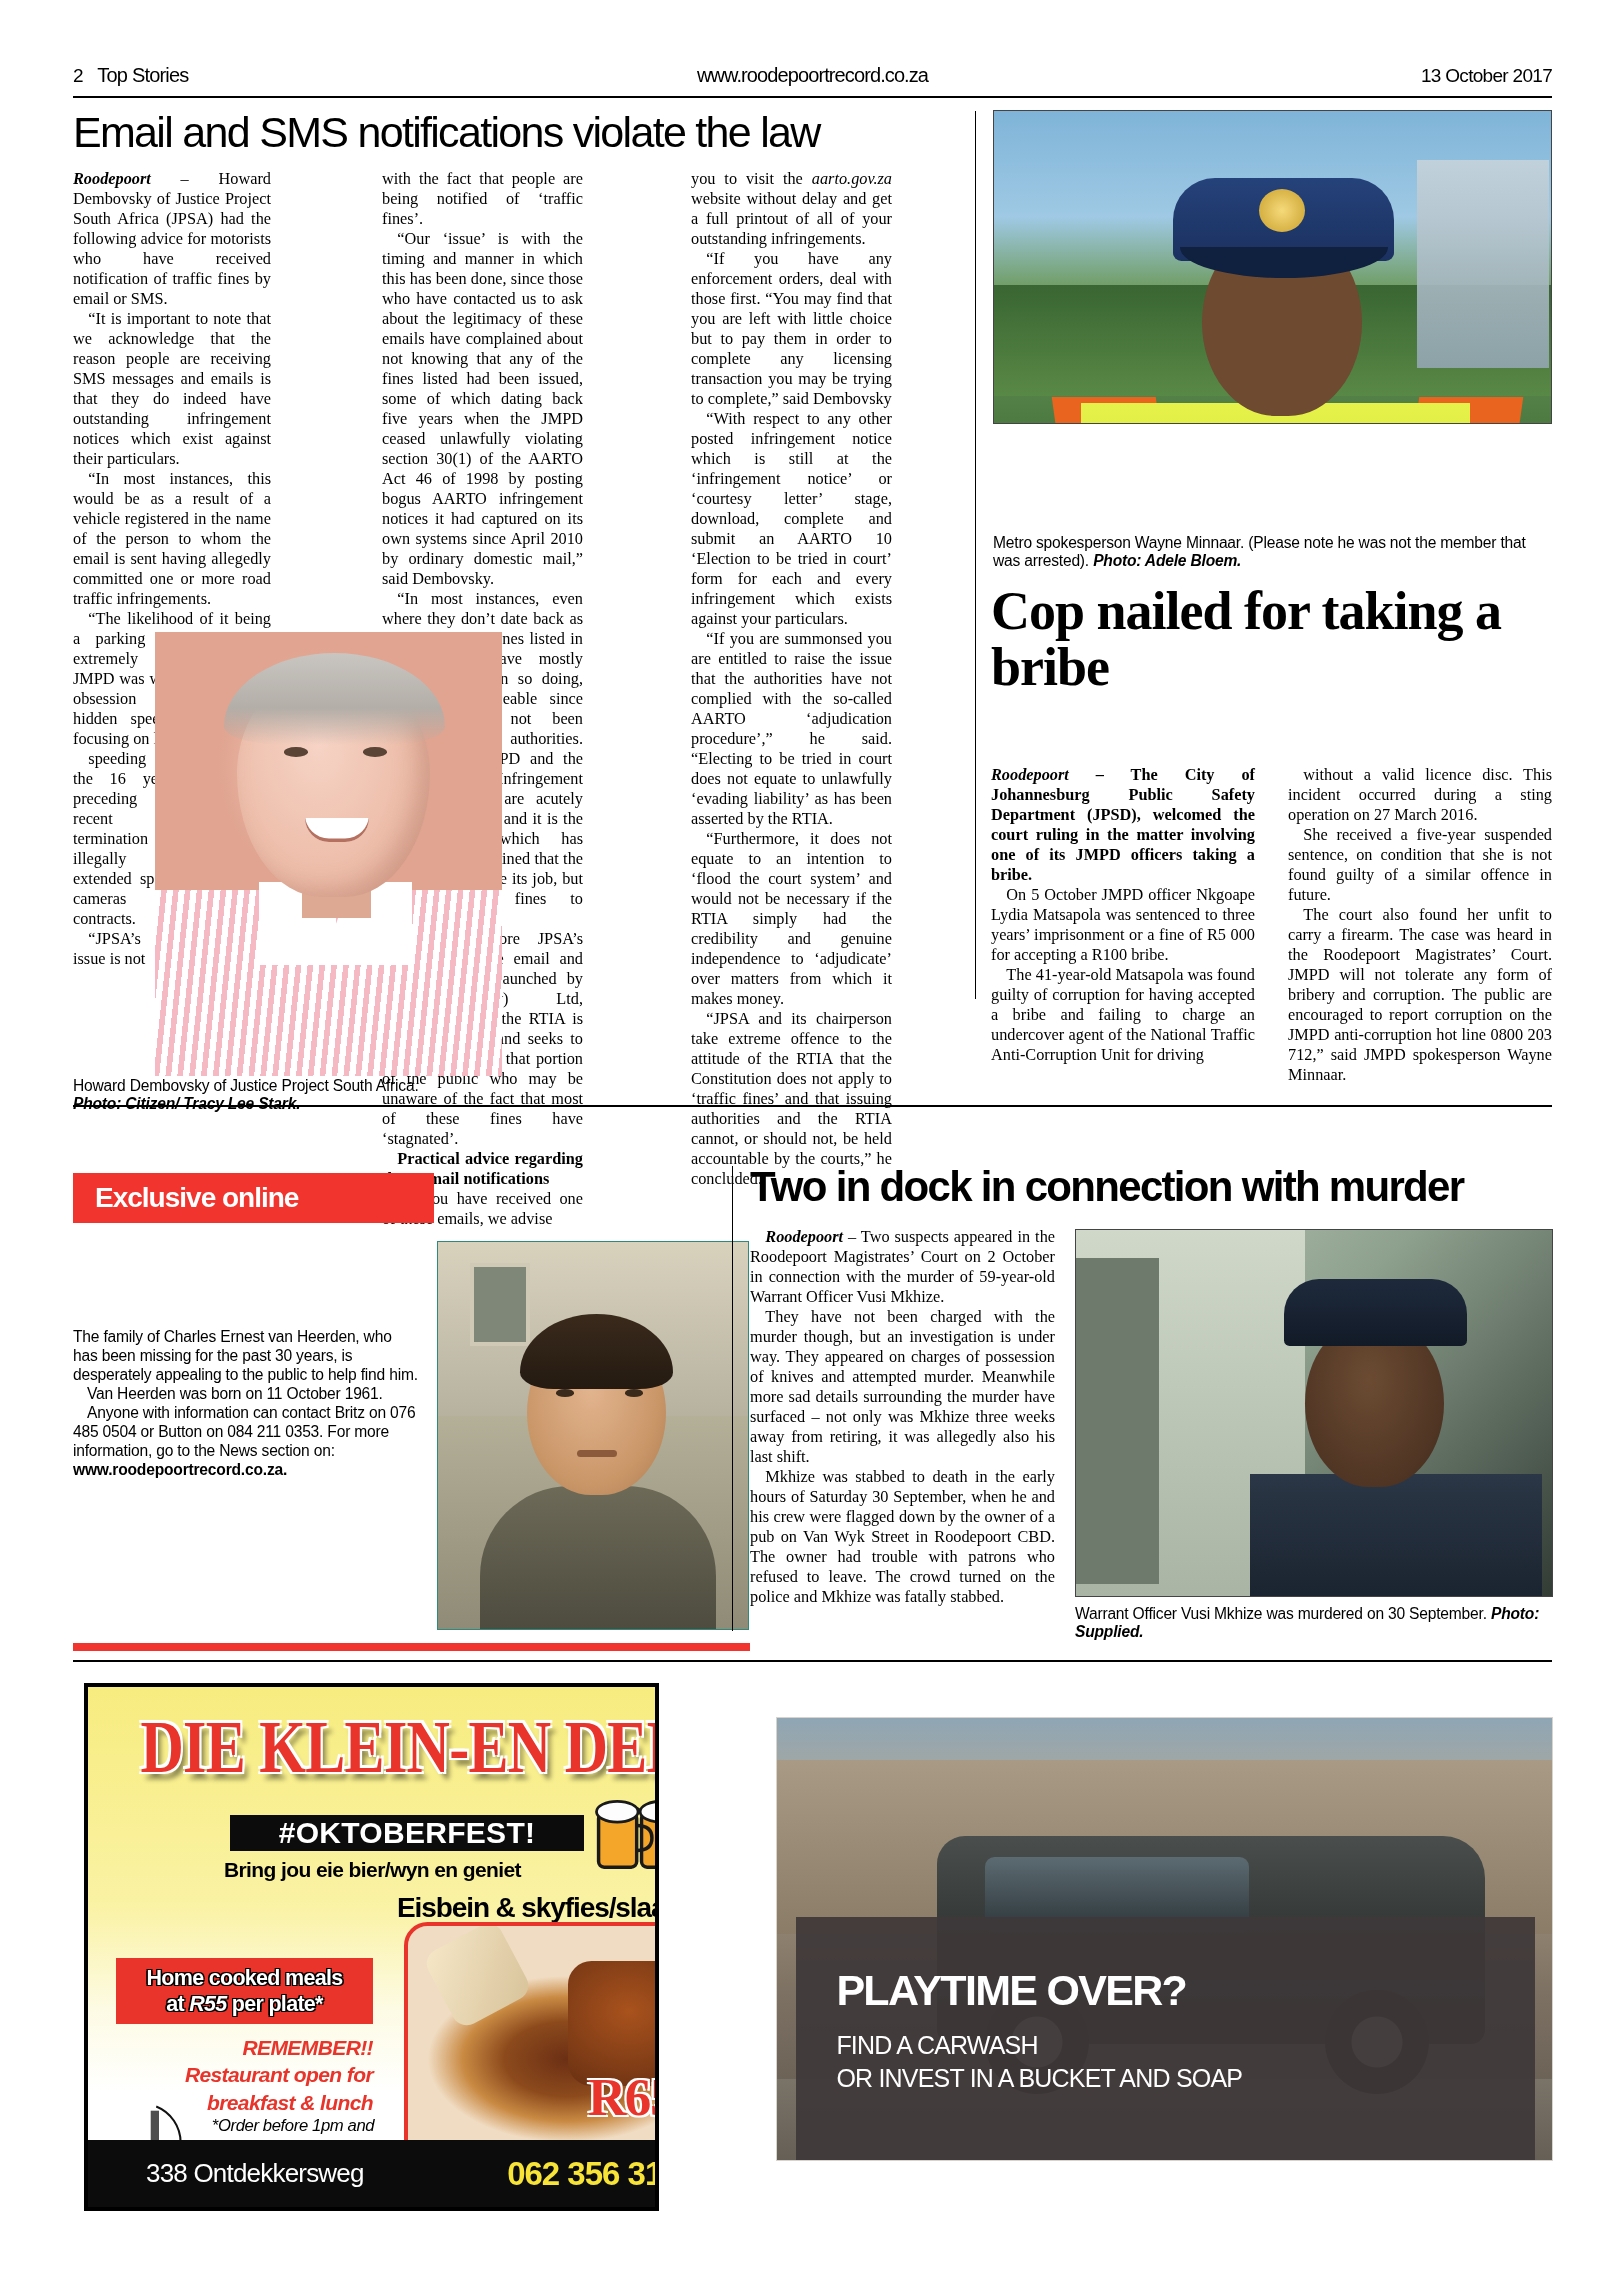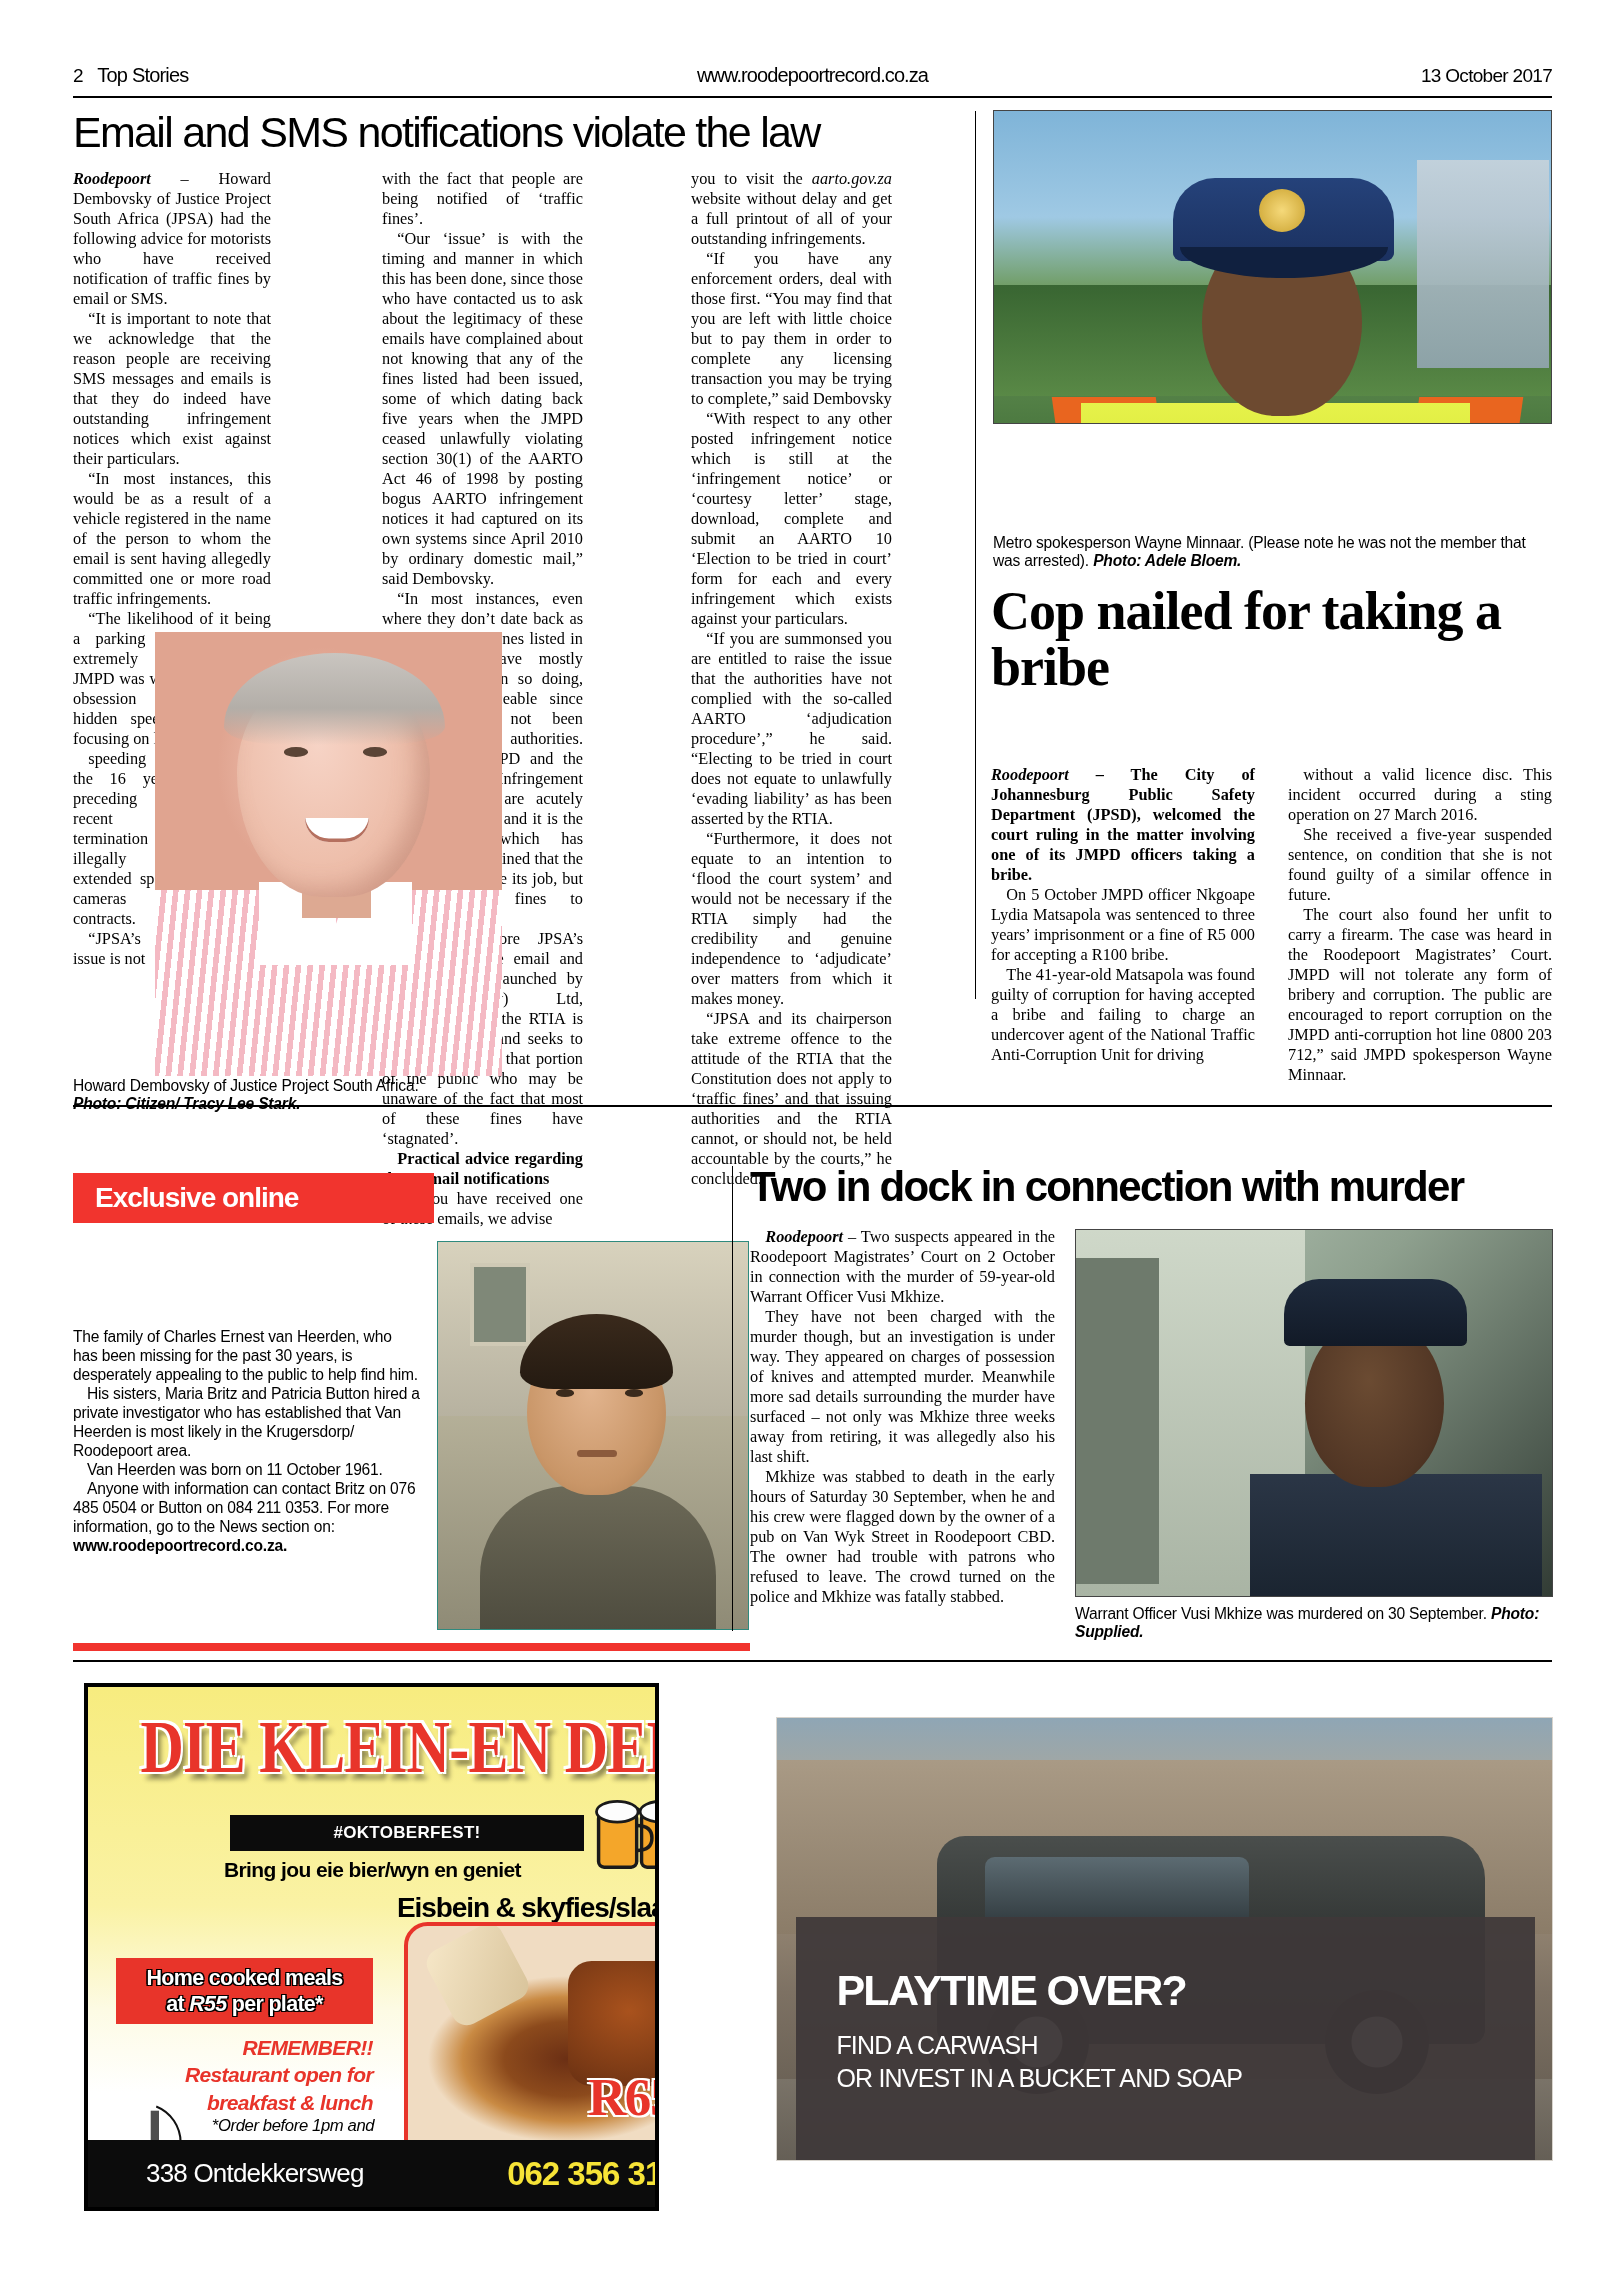--- a/index.html
+++ b/index.html
@@ -240,21 +240,21 @@
     font-size:60px; letter-spacing:-0.7px; color:#e8342a;
     text-shadow: -2.1px -2.1px 0 #fff, 2.1px -2.1px 0 #fff, -2.1px 2.1px 0 #fff, 2.1px 2.1px 0 #fff,
                  4.9px 5.6px 4.9px rgba(0,0,0,.45);
     transform:scaleY(1.25); transform-origin:top center;
   }
   .deli-okto {
     position:absolute; left:142px; top:128px; width:354px; height:36px;
     background:#0c0c0c; display:flex; align-items:center; justify-content:center;
   }
   .deli-okto span { color:#fff; font-family:"Liberation Sans", sans-serif;
-                    font-weight:700; font-size:17px; letter-spacing:0.3px; }
+                    font-weight:700; font-size:30px; letter-spacing:0.3px; }
   .deli-bring {
     position:absolute; left:0; top:171px; width:569px; text-align:center;
     font-family:"Liberation Sans", sans-serif; font-weight:700;
     font-size:21px; letter-spacing:-0.6px;
   }
   .deli-beers { position:absolute; left:498px; top:97px; width:118px; height:97px; }
   .deli-eisbein {
     position:absolute; left:309px; top:205px; width:361px;
     font-family:"Liberation Sans", sans-serif; font-weight:700;
     font-size:28px; letter-spacing:-1.1px; white-space:nowrap;
@@ -441,21 +441,20 @@
     <p>The court also found her unfit to carry a firearm. The case was heard in the Roodepoort Magistrates’ Court. JMPD will not tolerate any form of bribery and corruption. The public are encouraged to report corruption on the JMPD anti-corruption hot line 0800 203 712,” said JMPD spokesperson Wayne Minnaar.</p>
   </div>
 
   <div class="thin-rule" style="left:73px; top:1105px; width:1479px;"></div>
 
   <div class="excl-band">
     <span>Exclusive online</span>
   </div>
   <div class="colF">
     <p>The family of Charles Ernest van Heerden, who has been missing for the past 30 years, is desperately appealing to the public to help find him.</p>
-    <p>His sisters, Maria Britz and Patricia Button hired a private investigator who has established that Van Heerden is most likely in the Krugersdorp/ Roodepoort area.</p>
     <p>Van Heerden was born on 11 October 1961.</p>
     <p>Anyone with information can contact Britz on 076 485 0504 or Button on 084 211 0353. For more information, go to the News section on:</p>
     <p class="bold-url" style="text-indent:0">www.roodepoortrecord.co.za.</p>
   </div>
 
   <div class="photo-vanheerden">
     <div class="vh-wall"></div>
     <div class="vh-win"></div>
     <div class="vh-body"></div>
     <div class="vh-face"></div>

